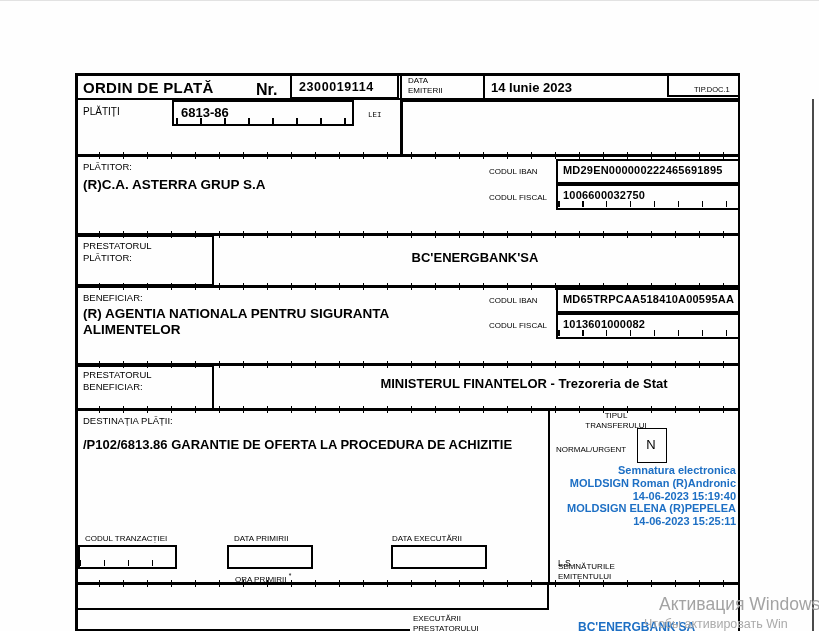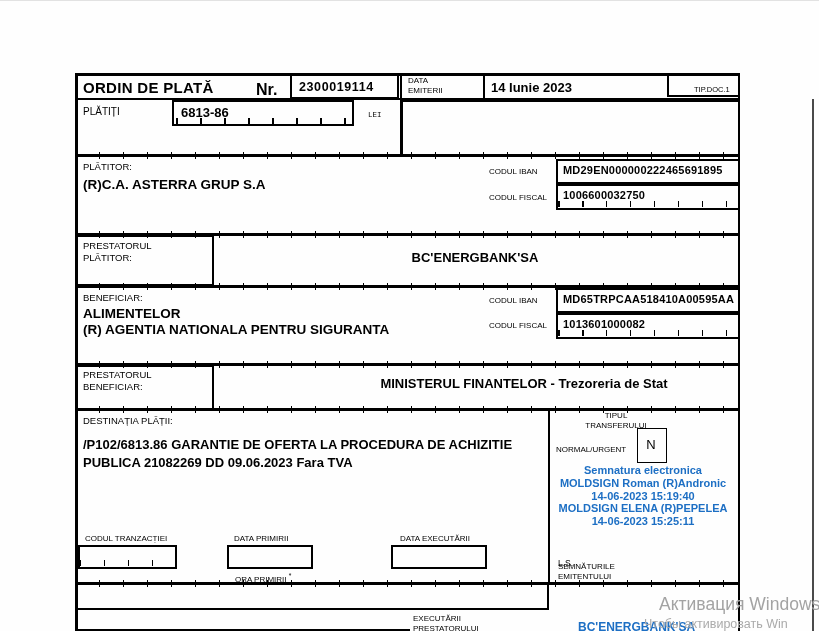--- a/index.html
+++ b/index.html
@@ -12,21 +12,21 @@
   .bx{position:absolute;border:2px solid #000;background:transparent;}
   .bx-heavy{border-width:2.5px;}
   .ticks{position:absolute;height:6px;background-image:repeating-linear-gradient(to right,#000 0 1.5px,transparent 1.5px 24px);}
   .t-title{font-size:15px;font-weight:bold;letter-spacing:.3px;}
   .t-val{font-size:12.5px;font-weight:bold;}
   .t-val-lg{font-size:13px;font-weight:bold;}
   .t-code{font-size:11px;font-weight:bold;letter-spacing:.2px;}
   .t-lbl{font-size:9.5px;}
   .t-sm{font-size:8px;}
   .t-tiny{font-size:7.5px;}
-  .t-blue{color:#1d6fc4;font-weight:bold;font-size:11px;line-height:12.8px;text-align:center;}
+  .t-blue{color:#1d6fc4;font-weight:bold;font-size:11px;line-height:12.8px;text-align:right;}
   .t-bankblue{color:#1d6fc4;font-weight:bold;font-size:12px;}
   .wm1{color:#a3a3a3;font-size:17.5px;}
   .wm2{color:#aaaaaa;font-size:12.5px;}
   .ctr{text-align:center;}
   .nowrap{white-space:nowrap;}
 </style>
 </head>
 <body>
 
 <div class="canvas">
@@ -77,22 +77,22 @@
   <div class="abs t-lbl" style="left:83px;top:239px;line-height:12px;">
     <div>PRESTATORUL</div>
     <div>PLĂTITOR:</div>
   </div>
   <div class="abs t-val-lg ctr" style="left:212px;top:249px;width:526px;">BC'ENERGBANK'SA</div>
 
   <div class="hline thick" style="left:75px;top:284px;width:665px;"></div>
   <div class="ticks" style="left:75px;top:282px;width:665px;height:7px;"></div>
   <div class="abs t-lbl nowrap" style="left:83px;top:291px;">BENEFICIAR:</div>
   <div class="abs" style="left:83px;top:305px;font-size:13.5px;font-weight:bold;line-height:16px;">
+    <div class="nowrap">(R) AGENTIA NATIONALA PENTRU SIGURANTA</div>
     <div class="nowrap">ALIMENTELOR</div>
-    <div class="nowrap">(R) AGENTIA NATIONALA PENTRU SIGURANTA</div>
   </div>
   <div class="abs t-sm nowrap" style="left:489px;top:295px;">CODUL IBAN</div>
   <div class="bx" style="left:556px;top:287px;width:180px;height:21px;"></div>
   <div class="abs t-code nowrap" style="left:563px;top:292px;">MD65TRPCAA518410A00595AA</div>
   <div class="abs t-sm nowrap" style="left:489px;top:320px;">CODUL FISCAL</div>
   <div class="bx" style="left:556px;top:312px;width:180px;height:22px;"></div>
   <div class="abs t-code nowrap" style="left:563px;top:317px;">1013601000082</div>
   <div class="ticks" style="left:558px;top:329px;width:176px;"></div>
 
   <div class="hline thick" style="left:75px;top:362px;width:665px;"></div>
@@ -102,21 +102,20 @@
     <div>PRESTATORUL</div>
     <div>BENEFICIAR:</div>
   </div>
   <div class="abs t-val-lg ctr" style="left:212px;top:375px;width:624px;">MINISTERUL FINANTELOR - Trezoreria de Stat</div>
 
   <div class="hline thick" style="left:75px;top:407px;width:665px;"></div>
   <div class="ticks" style="left:75px;top:405px;width:665px;height:7px;"></div>
   <div class="abs t-lbl nowrap" style="left:83px;top:414px;">DESTINAȚIA PLĂȚII:</div>
   <div class="abs t-val-lg" style="left:83px;top:435px;line-height:18px;">
     <div class="nowrap">/P102/6813.86 GARANTIE DE OFERTA LA PROCEDURA DE ACHIZITIE</div>
-    <div class="nowrap">PUBLICA 21082269 DD 09.06.2023 Fara TVA</div>
   </div>
   <div class="vline" style="left:548px;top:407px;height:176px;"></div>
 
   <div class="abs t-sm ctr" style="left:556px;top:410px;width:120px;line-height:9.5px;">
     <div>TIPUL</div>
     <div>TRANSFERULUI</div>
   </div>
   <div class="abs t-sm nowrap" style="left:556px;top:444px;">NORMAL/URGENT</div>
   <div class="bx" style="left:637px;top:427px;width:28px;height:33px;border-width:1.5px;"></div>
   <div class="abs ctr" style="left:637px;top:436px;width:28px;font-size:13px;">N</div>
@@ -127,21 +126,21 @@
     <div class="nowrap">14-06-2023 15:19:40</div>
     <div class="nowrap">MOLDSIGN ELENA (R)PEPELEA</div>
     <div class="nowrap">14-06-2023 15:25:11</div>
   </div>
 
   <div class="abs t-sm nowrap" style="left:85px;top:533px;">CODUL TRANZACȚIEI</div>
   <div class="bx" style="left:78px;top:544px;width:95px;height:20px;"></div>
   <div class="ticks" style="left:80px;top:559px;width:91px;"></div>
   <div class="abs t-sm nowrap" style="left:234px;top:533px;">DATA PRIMIRII</div>
   <div class="bx" style="left:227px;top:544px;width:82px;height:20px;"></div>
-  <div class="abs t-sm nowrap" style="left:400px;top:533px;">DATA EXECUTĂRII</div>
+  <div class="abs t-sm nowrap" style="left:392px;top:533px;">DATA EXECUTĂRII</div>
   <div class="bx" style="left:391px;top:544px;width:92px;height:20px;"></div>
   <div class="abs t-sm nowrap" style="left:235px;top:571px;">
     <span>ORA PRIMIRII</span>
     <sup>*</sup>
   </div>
   <div class="abs nowrap" style="left:558px;top:536px;font-size:8.5px;margin-top:21px;">L.Ș.</div>
   <div class="abs t-sm" style="left:558px;top:561px;line-height:9.5px;">
     <div>SEMNĂTURILE</div>
     <div>EMITENTULUI</div>
   </div>

